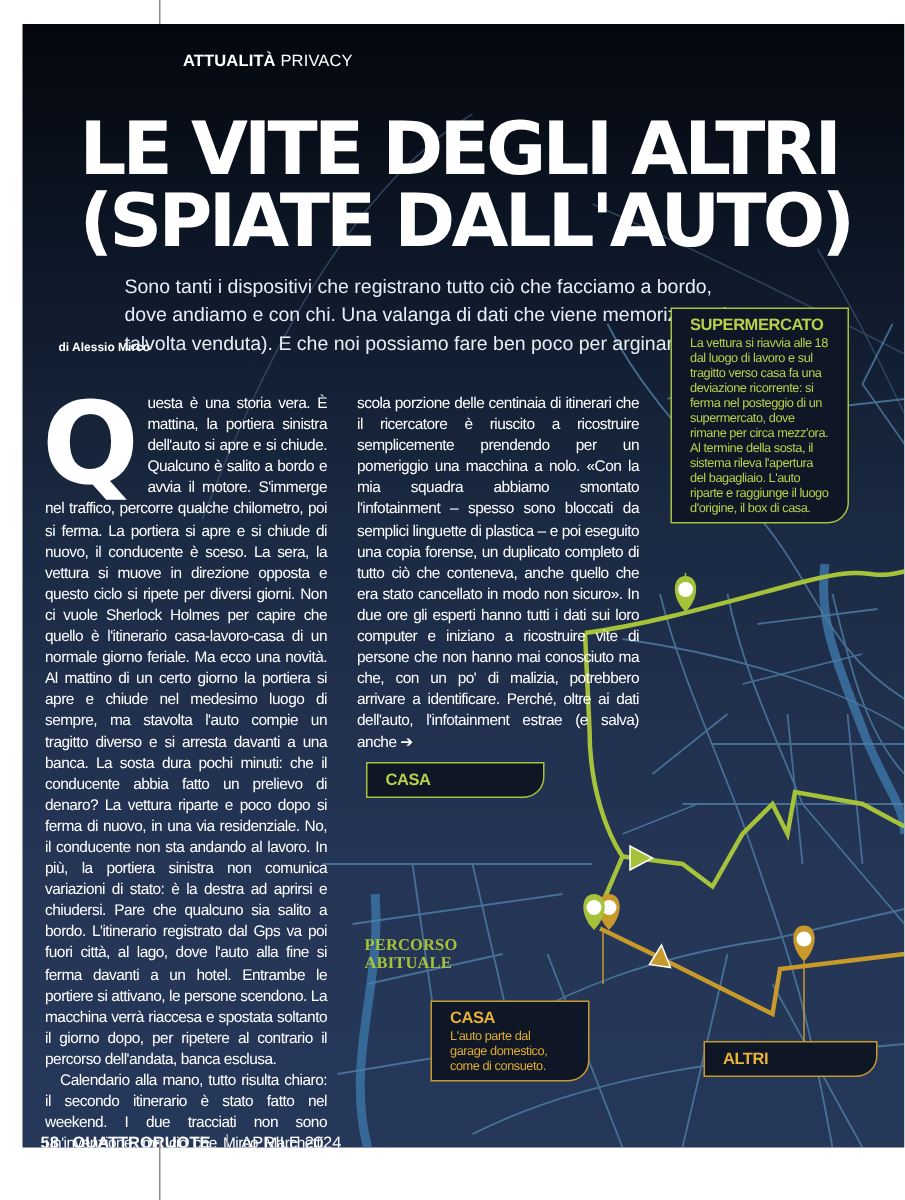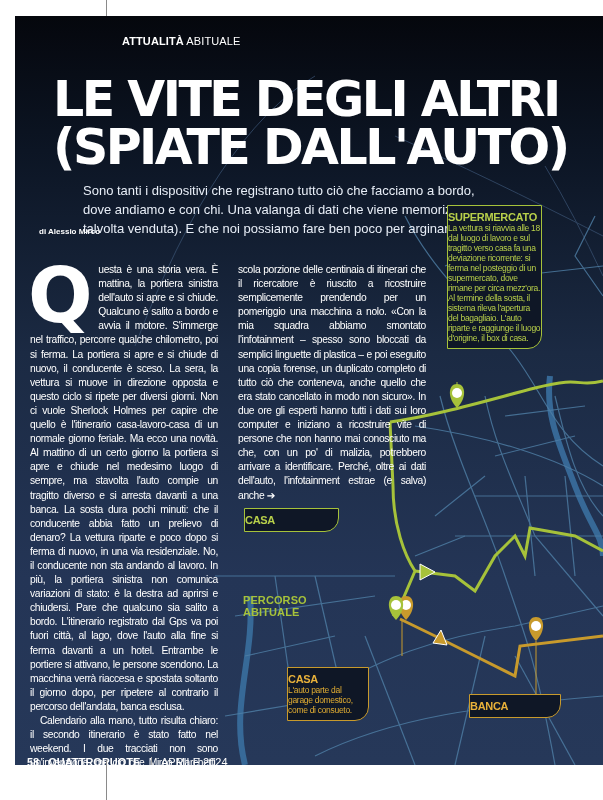--- a/index.html
+++ b/index.html
@@ -13,21 +13,21 @@
   .section span.sub{font-weight:normal;}
   .title{position:absolute;left:22px;top:44px;font-family:"DejaVu Sans",sans-serif;font-weight:bold;font-size:49px;line-height:48px;color:#fff;letter-spacing:-2.5px;margin:16px;}
   .deck{position:absolute;left:24px;top:165px;width:420px;font-size:13px;line-height:19px;color:#e8eef7;margin-left:44px;}
   .byline{position:absolute;left:24px;top:211px;font-size:8px;font-weight:bold;color:#fff;}
   .body{position:absolute;font-family:"Liberation Sans",sans-serif;font-size:10.3px;line-height:14.1px;color:#fff;text-align:justify;letter-spacing:-.35px;}
   .col1{left:15px;top:247px;width:188px;}
   .col2{left:223px;top:247px;width:188px;}
   .dropcap{float:left;font-family:"DejaVu Sans",sans-serif;font-weight:bold;font-size:76px;line-height:62px;margin:2px 6px 0 -2px;color:#fff;}
   .body p{margin:0;}
   .body p.ind{text-indent:10px;}
-  .box{position:absolute;background:#0f1726;border:1.5px solid;font-size:8.5px;line-height:10px;letter-spacing:-.3px;padding:5px 0;}
+  .box{position:absolute;background:#0f1726;border:1.5px solid;font-size:8.5px;line-height:10px;letter-spacing:-.3px;padding:5px 12px;}
   .box .bh{font-weight:bold;font-size:11px;line-height:12px;}
   .green{border-color:#a6c23a;color:#b9d04a;}
   .gold{border-color:#c89a2c;color:#e0ac32;}
   .green .bh{color:#b8d04a;}
   .gold .bh{color:#e8b13a;}
   .label{position:absolute;font-weight:bold;font-size:11px;line-height:12px;letter-spacing:.1px;}
   .footer{position:absolute;left:12px;top:740px;font-size:11px;color:#fff;white-space:nowrap;}
   .footer .num{font-weight:bold;margin-right:6px;}
   .footer .brand{font-weight:bold;margin-right:8px;}
   .footer .sep{display:inline-block;width:1px;height:12px;background:#aaa;vertical-align:middle;margin-right:6px;}
@@ -116,21 +116,21 @@
       <circle cx="381" cy="589" r="5" fill="#fff"></circle>
     </g>
     <g>
       <path d="M521 625 C 511 615, 512 601, 521 601 C 530 601, 531 615, 521 625 Z" fill="#c89a2c"></path>
       <circle cx="521" cy="610" r="5" fill="#fff"></circle>
     </g>
   </svg>
 
   <div class="section">
     <b>ATTUALITÀ</b>
-    <span class="sub">ABITUALE</span>
+    <span class="sub">PRIVACY</span>
   </div>
 
   <h1 class="title">
     <span>LE VITE DEGLI ALTRI</span><br>
     <span>(SPIATE DALL'AUTO)</span>
   </h1>
 
   <div class="deck">Sono tanti i dispositivi che registrano tutto ciò che facciamo a bordo, dove andiamo e con chi. Una valanga di dati che viene memorizzata (e talvolta venduta). E che noi possiamo fare ben poco per arginare</div>
   <div class="byline">di Alessio Mirco</div>
 
@@ -152,29 +152,29 @@
 
   <div class="box green" style="left:432px;top:189px;width:93px;border-radius:0 0 14px 0;">
     <div class="bh">SUPERMERCATO</div>
     <div>La vettura si riavvia alle 18 dal luogo di lavoro e sul tragitto verso casa fa una deviazione ricorrente: si ferma nel posteggio di un supermercato, dove rimane per circa mezz'ora. Al termine della sosta, il sistema rileva l'apertura del bagagliaio. L'auto riparte e raggiunge il luogo d'origine, il box di casa.</div>
   </div>
 
   <div class="box green" style="left:229px;top:492px;width:93px;border-radius:0 0 14px 0;">
     <div class="bh">CASA</div>
   </div>
 
-  <div class="label" style="left:228px;top:578px;width:80px;color:#a6c23a;">PERCORSO ABITUALE</div>
+  <div class="label" style="left:228px;top:608px;width:80px;color:#a6c23a;font-family:Liberation Serif, serif;">PERCORSO ABITUALE</div>
 
   <div class="box gold" style="left:272px;top:651px;width:80px;border-radius:0 0 14px 0;">
     <div class="bh">CASA</div>
     <div>L'auto parte dal garage domestico, come di consueto.</div>
   </div>
 
   <div class="box gold" style="left:454px;top:678px;width:90px;border-radius:0 0 14px 0;">
-    <div class="bh">BANCA</div>
+    <div class="bh">ALTRI</div>
   </div>
 
   <div class="footer">
     <span class="num">58</span>
     <span class="brand">QUATTRORUOTE</span>
     <span class="sep"></span>
     <span>APRILE 2024</span>
   </div>
 </div>
 

